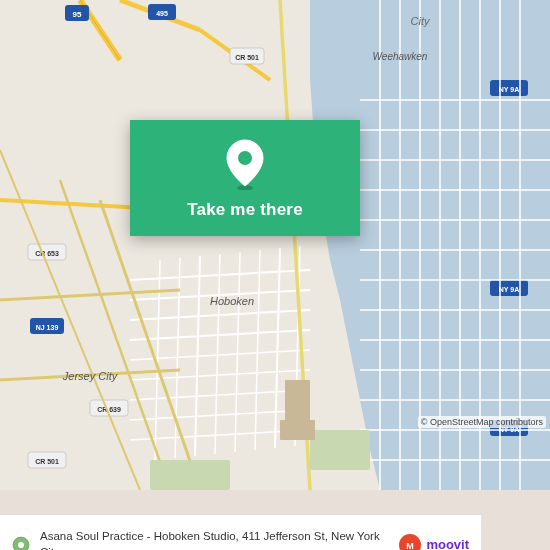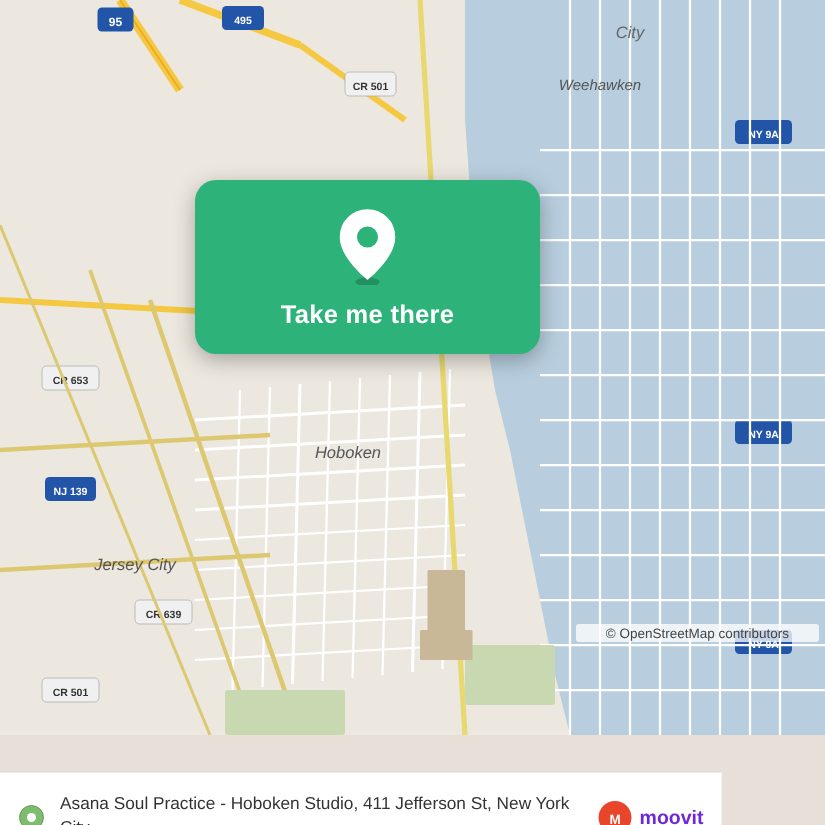--- a/index.html
+++ b/index.html
@@ -26,21 +26,21 @@
       height: 100%;
     }
 
     
     #button-overlay {
       position: absolute;
       top: 120px;
       left: 130px;
       width: 230px;
       background: #2db37a;
-      border-radius: 14px;
+      border-radius: 0;
       display: flex;
       flex-direction: column;
       align-items: center;
       padding: 18px 20px 16px;
       box-shadow: 0 4px 15px rgba(0,0,0,0.3);
     }
 
     #pin-icon {
       width: 44px;
       height: 52px;
@@ -103,21 +103,21 @@
     }
 
     
     #osm-attribution {
       position: absolute;
       bottom: 62px;
       right: 4px;
       font-size: 9px;
       color: #444;
       background: rgba(255,255,255,0.75);
-      padding: 1px 20px;
+      padding: 1px 3px;
       border-radius: 2px;
     }
   </style>
 </head>
 <body>
 
 <div id="map-container">
   <svg id="map-svg" viewBox="0 0 550 490" xmlns="http://www.w3.org/2000/svg">
 
     <rect x="0" y="0" width="550" height="490" fill="#c8d8e8"></rect>

